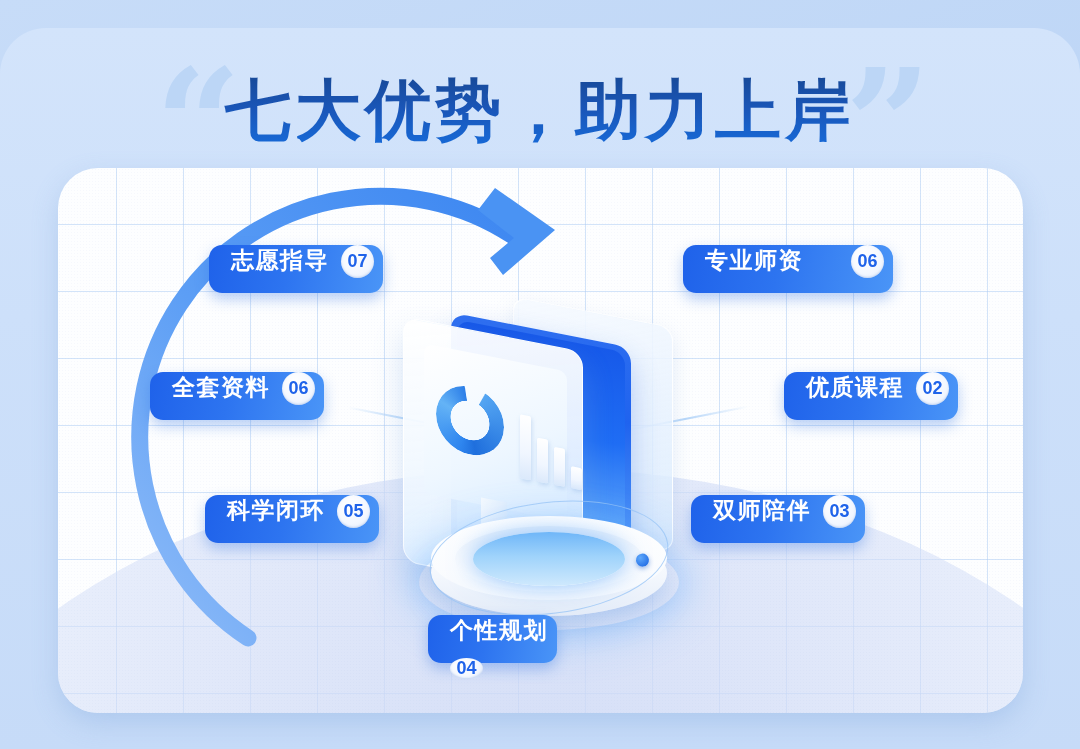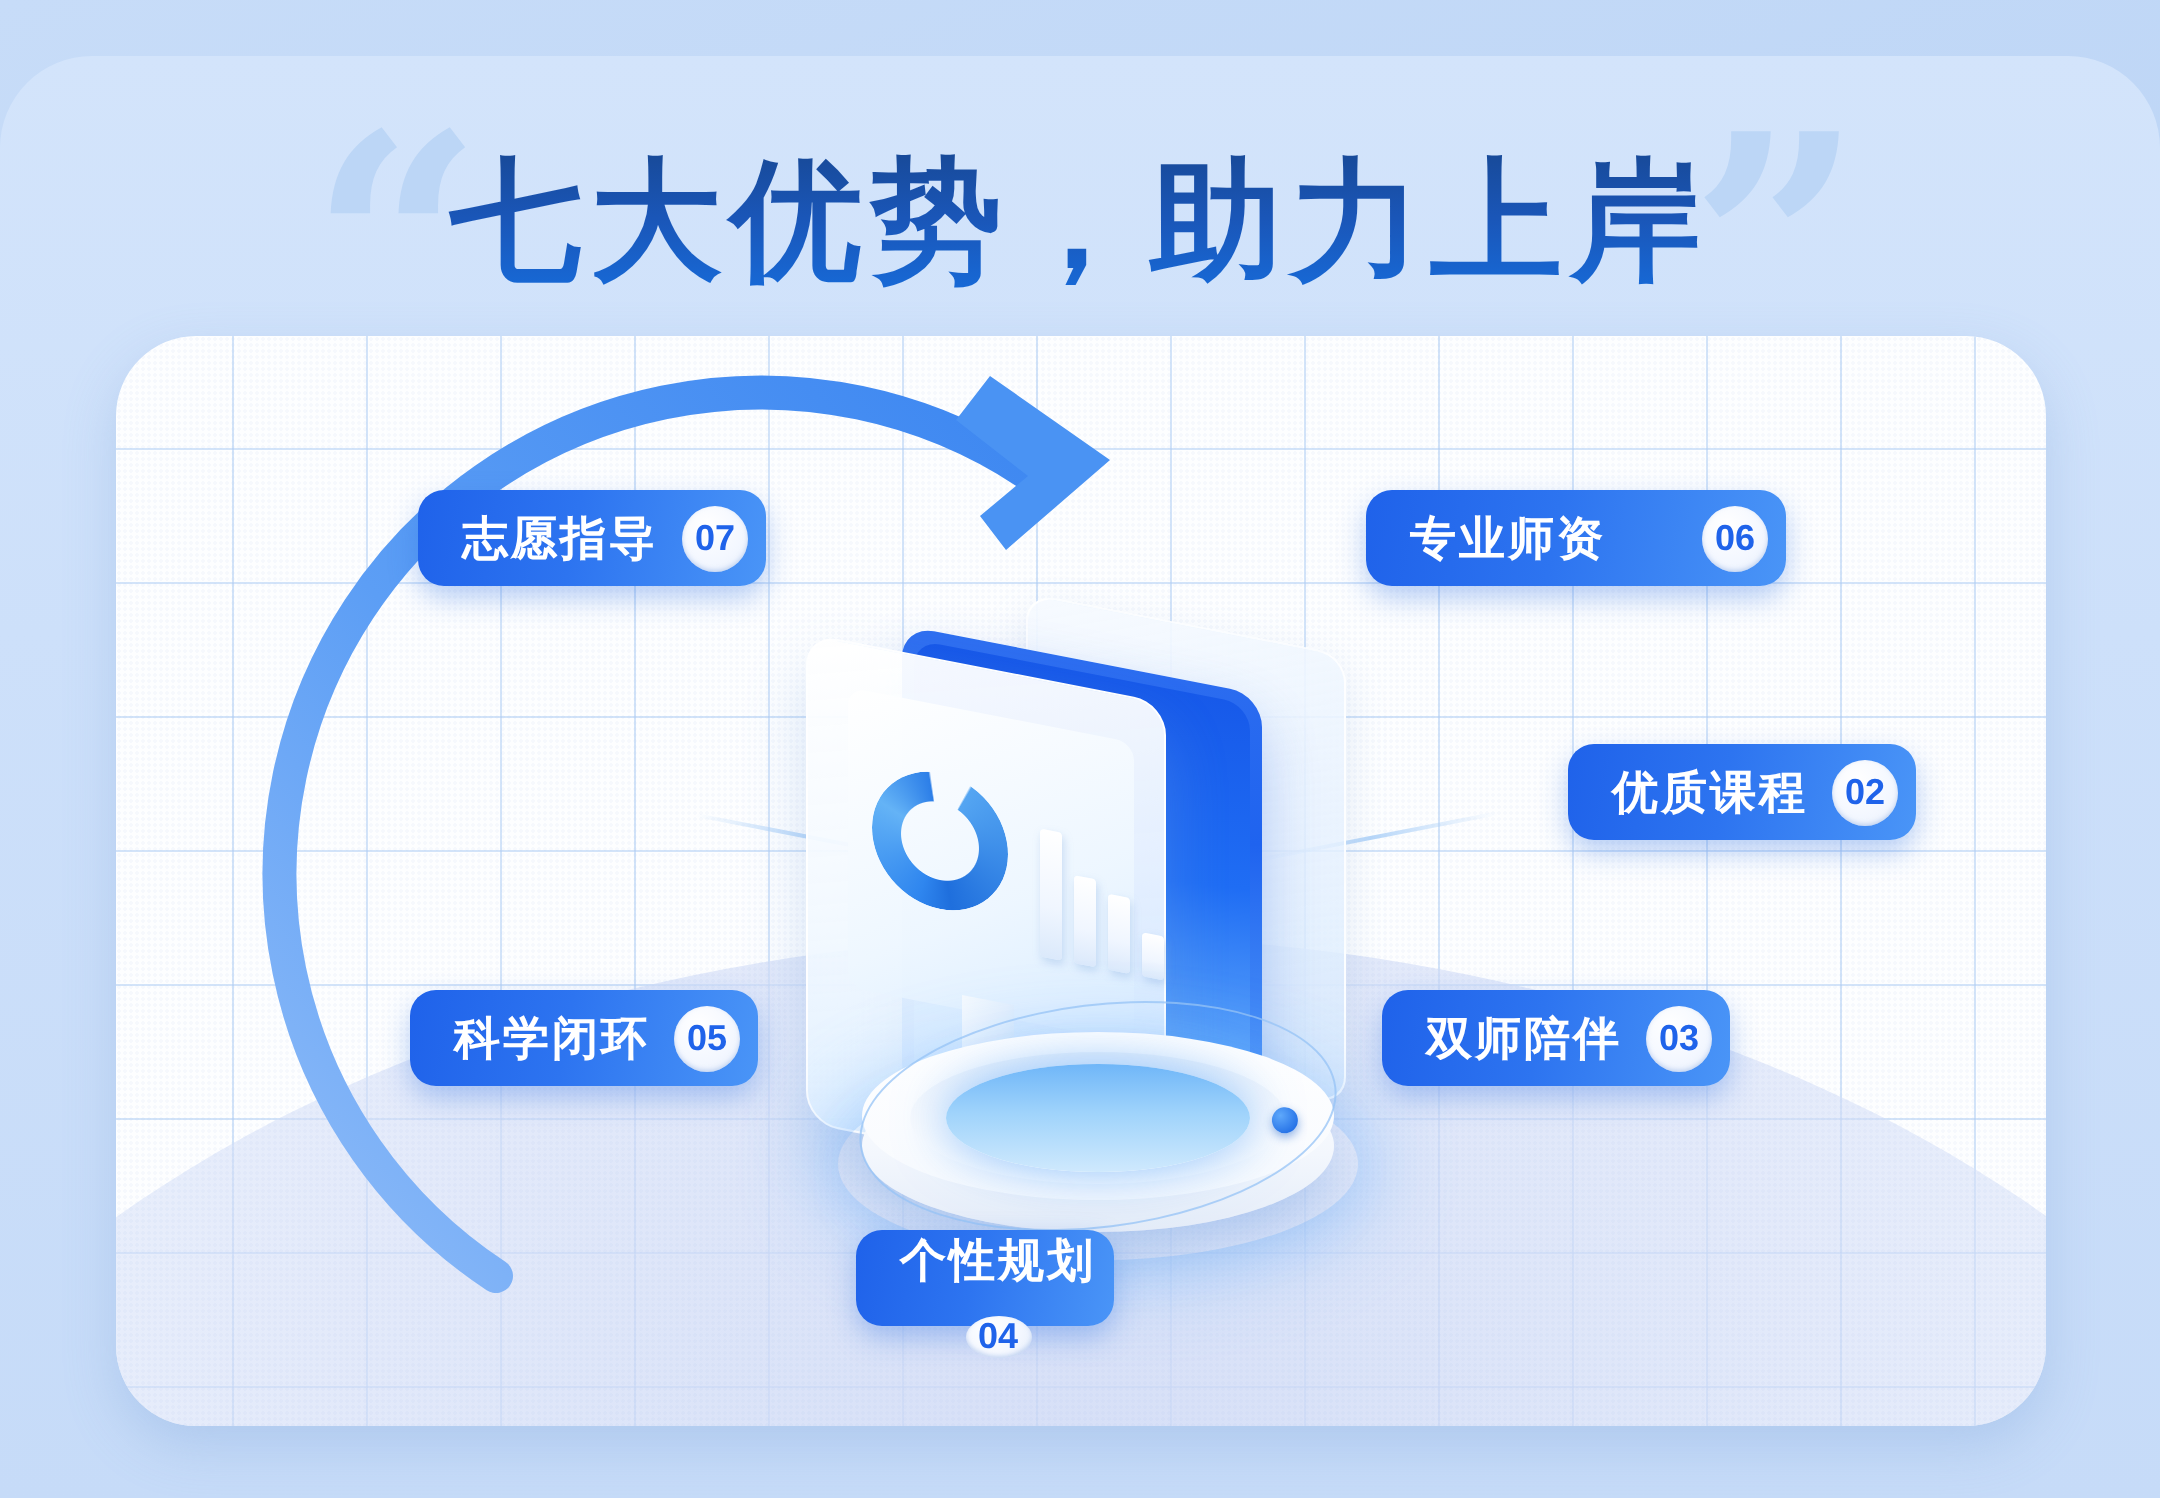--- a/index.html
+++ b/index.html
@@ -171,21 +171,21 @@
     box-shadow:0 2px 5px rgba(20,90,200,.45);
   }
   .wing{
     position:absolute; height:2px;
     background:linear-gradient(90deg,rgba(175,210,248,0),rgba(175,210,248,.9),rgba(175,210,248,0));
   }
 
   
   .badge{
     position:absolute; height:48px;
-    display:flex; align-items:center; gap:12px;
+    display:flex; align-items:flex-start; gap:12px;
     padding:0 9px 0 22px;
     border-radius:13px;
     background:linear-gradient(100deg,#1f62ea 0%,#2d74f0 45%,#4a95f7 100%);
     box-shadow:0 6px 14px rgba(45,110,225,.34);
     white-space:nowrap;
   }
   .badge-label{
     font-size:23px; font-weight:700; color:#ffffff; letter-spacing:1.5px;
   }
   .badge-num{
@@ -280,19 +280,23 @@
   <div class="badge" style="left:428px; top:615px;flex-direction:column;">
     <span class="badge-label">个性规划</span>
     <span class="badge-num">04</span>
   </div>
 
   <div class="badge" style="left:205px; top:495px;">
     <span class="badge-label">科学闭环</span>
     <span class="badge-num">05</span>
   </div>
 
+  <div class="badge" style="left:150px; top:372px;">
+    <span class="badge-label">全套资料</span>
+    <span class="badge-num">06</span>
+  </div>
 
   <div class="badge" style="left:209px; top:245px;">
     <span class="badge-label">志愿指导</span>
     <span class="badge-num">07</span>
   </div>
 
 </div>
 
 </body></html>

